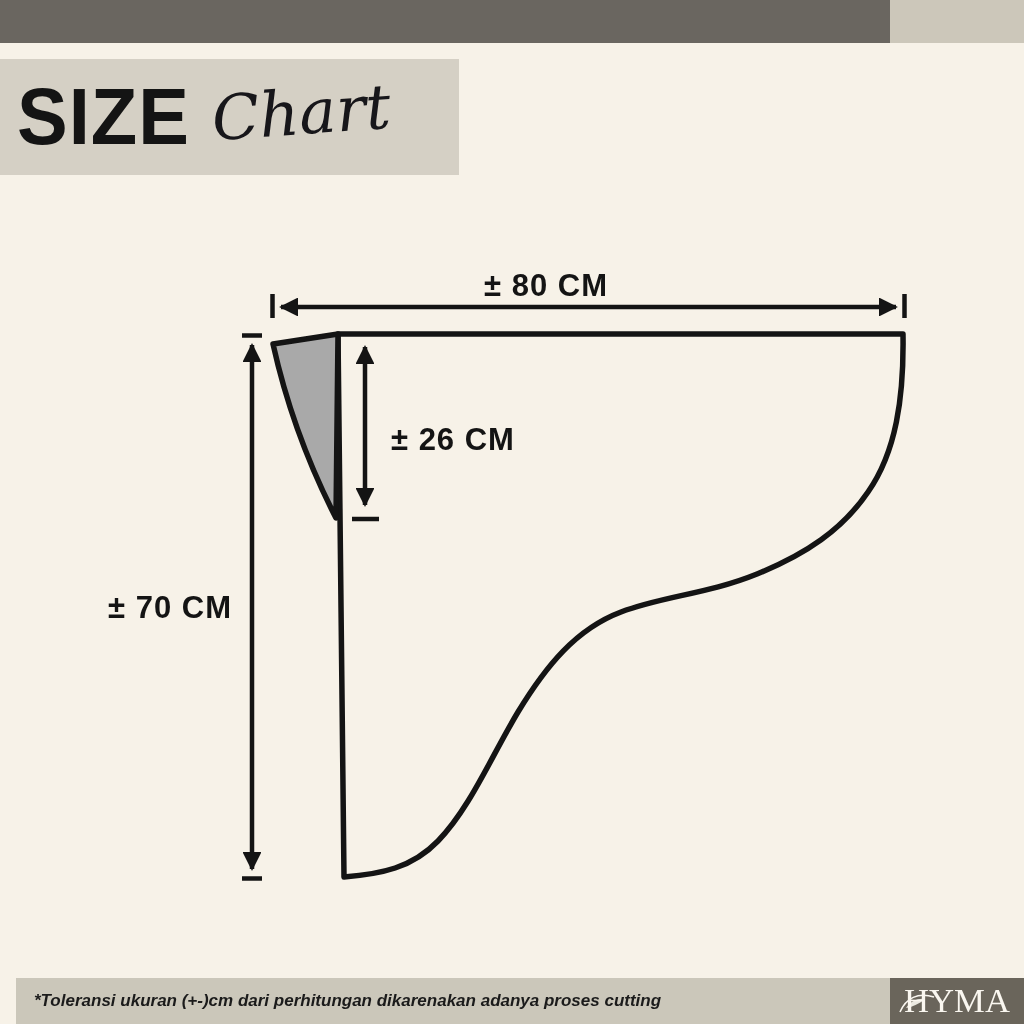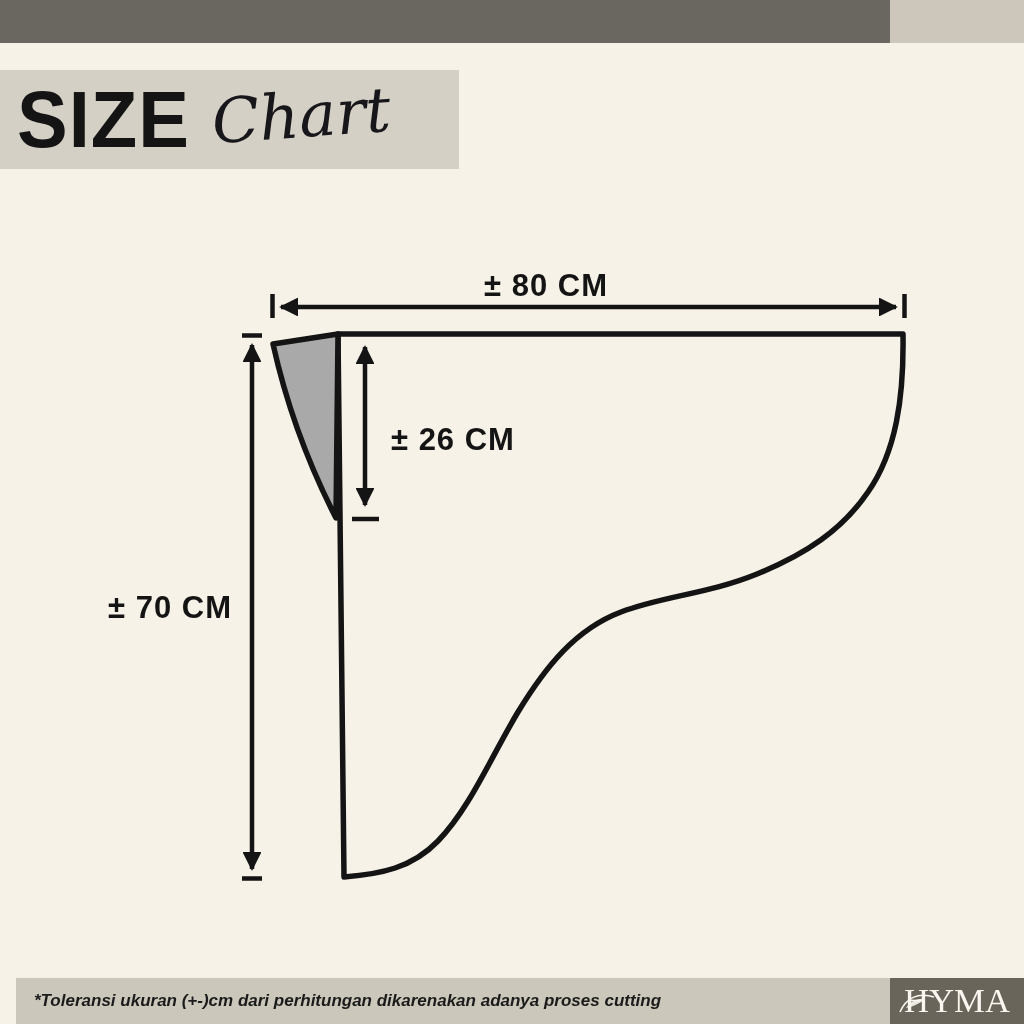--- a/index.html
+++ b/index.html
@@ -24,22 +24,22 @@
     background: #6a6660;
   }
   .top-accent {
     position: absolute;
     left: 890px; top: 0;
     width: 134px; height: 43px;
     background: #ccc7ba;
   }
   .title-block {
     position: absolute;
-    left: 0; top: 70px;
-    width: 459px; height: 99px;
+    left: 0; top: 59px;
+    width: 459px; height: 116px;
     background: #d5d0c5;
     display: flex;
     align-items: center;
   }
   .title-main {
     font-family: "Liberation Sans", sans-serif;
     font-weight: 700;
     font-size: 76px;
     letter-spacing: 1px;
     color: #141414;

